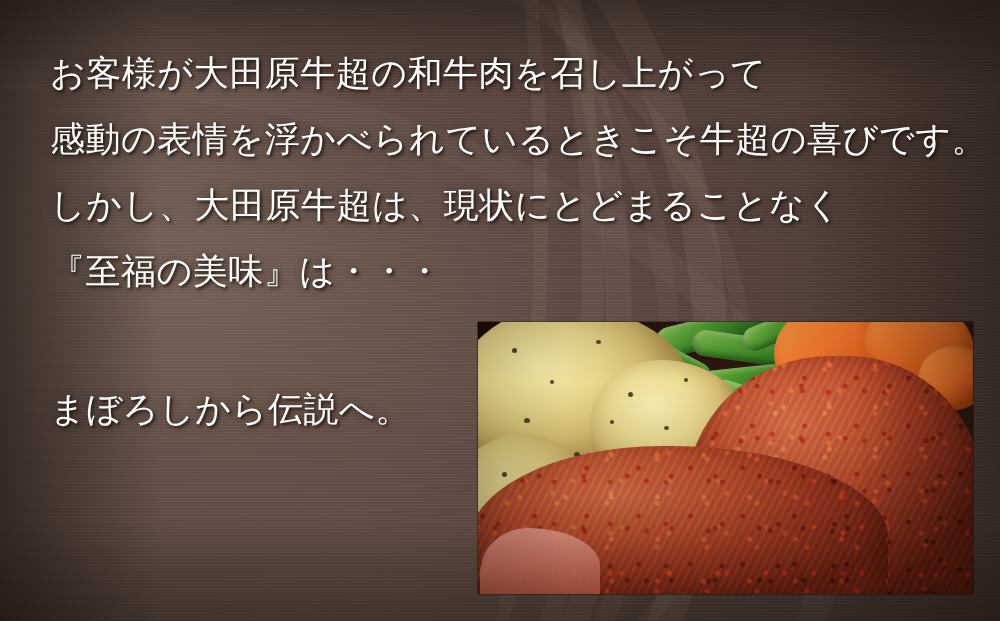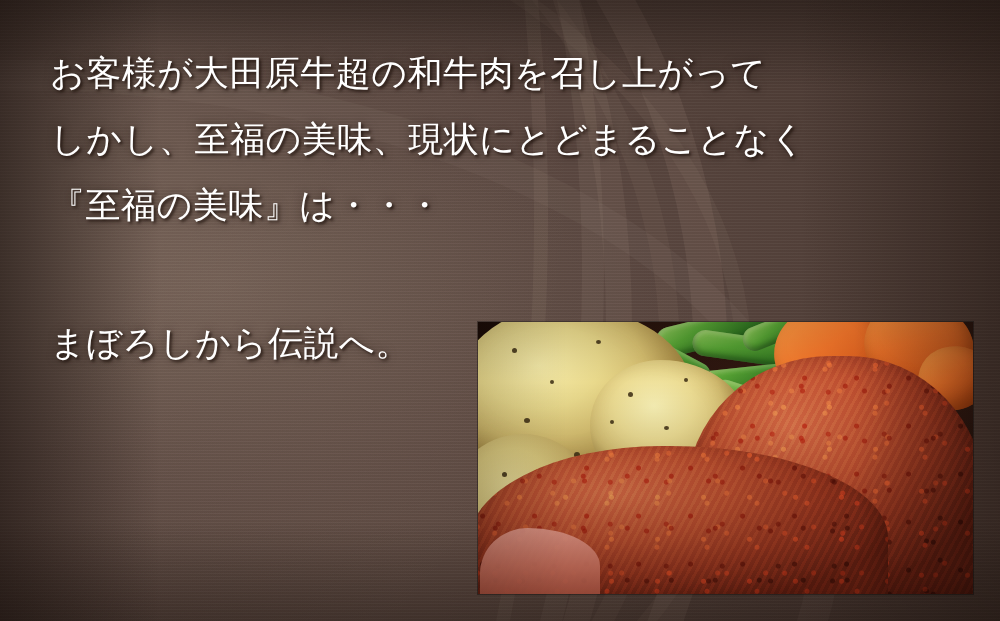--- a/index.html
+++ b/index.html
@@ -213,21 +213,22 @@
     <div class="arc a6"></div>
     <div class="arc a7"></div>
   </div>
 
   <div class="bg-sweep"></div>
   <div class="bg-scan"></div>
   <div class="bg-vignette"></div>
 
   <div class="copy">
     <div class="line">お客様が大田原牛超の和牛肉を召し上がって</div>
-    <div class="line">しかし、至福の美味、現状にとどまることなく</div>
+    <div class="line">感動の表情を浮かべられているときこそ牛超の喜びです。</div>
+    <div class="line">しかし、大田原牛超は、現状にとどまることなく</div>
     <div class="line">『至福の美味』は・・・</div>
     <div class="line gap-before">まぼろしから伝説へ。</div>
   </div>
 
   <div class="photo" aria-label="焼き上がった和牛ステーキ、じゃがいも・いんげん・にんじん添え">
     <div class="photo-inner">
       <div class="p-dark"></div>
 
       <div class="bean" style="left:176px; top:-6px; width:120px; height:30px; transform:rotate(-14deg);"></div>
       <div class="bean" style="left:214px; top:16px; width:140px; height:26px; transform:rotate(8deg);"></div>

